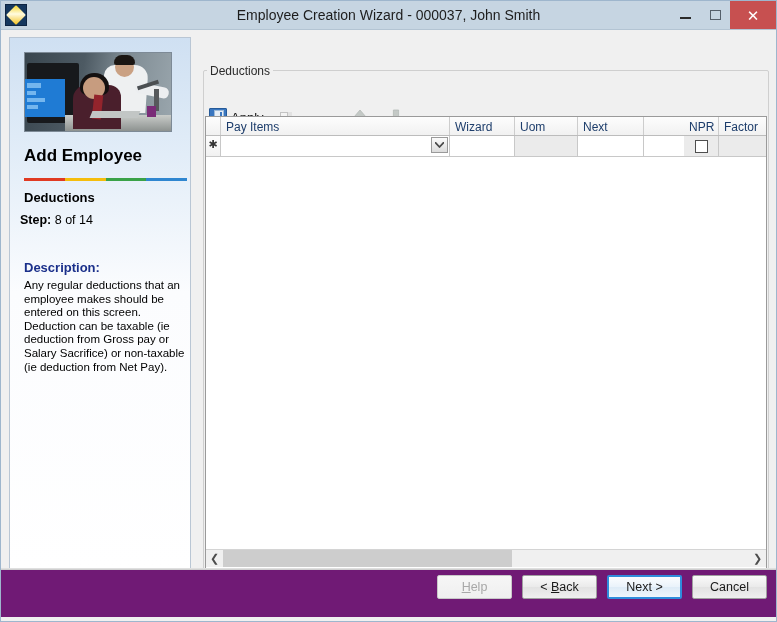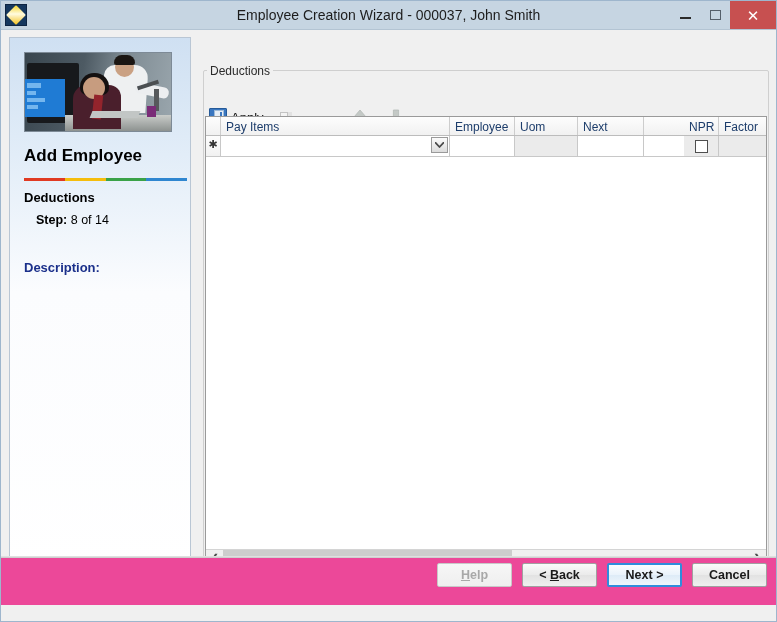--- a/index.html
+++ b/index.html
@@ -167,21 +167,21 @@
   #color-divider span { flex: 1 1 25%; display: block; height: 100%; }
   #wizard-step-title {
     position: absolute;
     left: 14px; top: 152px;
     font-size: 13px;
     font-weight: bold;
     color: #000000;
   }
   #wizard-step-counter {
     position: absolute;
-    left: 26px; top: 175px;
+    left: 10px; top: 175px;
     font-size: 12.5px;
     color: #000000;
   }
   #wizard-step-counter b { font-weight: bold; }
   #description-label {
     position: absolute;
     left: 14px; top: 222px;
     font-size: 13px;
     font-weight: bold;
     color: #1a2f8a;
@@ -378,25 +378,24 @@
     display: flex; align-items: center; justify-content: center;
     color: #4d4d4d; font-size: 11px;
     flex: 0 0 17px;
   }
   #grid-hscroll .sb-track { flex: 1 1 auto; height: 17px; background: #f0f0f0; position: relative; }
   #grid-hscroll .sb-thumb { position: absolute; left: 0; top: 0; height: 17px; width: 55%; background: #cdcdcd; }
 
   
   #footer {
     position: absolute;
-    left: 0; bottom: 16px;
+    left: 0; bottom: 4px;
     width: 775px; height: 48px;
-    background: #ec4899;
+    background: #701a75;
     border-top: 1px solid #dfdfdf;
-    font-weight: bold;
   }
   #footer .sep {
     position: absolute; left: 0; top: 0; width: 100%; height: 1px; background: #cfcfcf;
   }
   #footer-buttons {
     position: absolute;
     right: 9px; top: 6px;
     display: flex;
     gap: 10px;
   }
@@ -479,20 +478,21 @@
         <span style="background: rgb(245, 189, 12);"></span>
         <span style="background: rgb(58, 162, 72);"></span>
         <span style="background: rgb(47, 134, 208);"></span>
       </div>
 
       <div id="wizard-step-title">Deductions</div>
 
       <div id="wizard-step-counter"><b>Step:</b><span> 8 of 14</span></div>
 
       <div id="description-label">Description:</div>
+      <div id="description-text">Any regular deductions that an employee makes should be entered on this screen. Deduction can be taxable (ie deduction from Gross pay or Salary Sacrifice) or non-taxable (ie deduction from Net Pay).</div>
     </div>
 
     <div id="grid-group"></div>
     <div id="grid-group-label">Deductions</div>
 
     <div id="toolbar">
 
       <div class="tb-item">
         <span class="tb-ico ico-save">
           <span class="shutter">
@@ -529,21 +529,21 @@
           </svg>
         </span>
       </div>
     </div>
 
     <div id="grid">
 
       <div id="grid-head">
         <div class="gh rowsel c-rowsel"></div>
         <div class="gh c-payitems">Pay Items</div>
-        <div class="gh c-hrsunit">Employee</div>
+        <div class="gh c-hrsunit">Wizard</div>
         <div class="gh c-uom">Uom</div>
         <div class="gh c-rate">Next</div>
         <div class="gh c-npr">NPR</div>
         <div class="gh c-factor">Factor</div>
         <div class="gh c-amount">Amoun</div>
       </div>
 
       <div id="grid-row">
         <div class="gc rowsel c-rowsel">✱</div>
         <div class="gc c-payitems">

